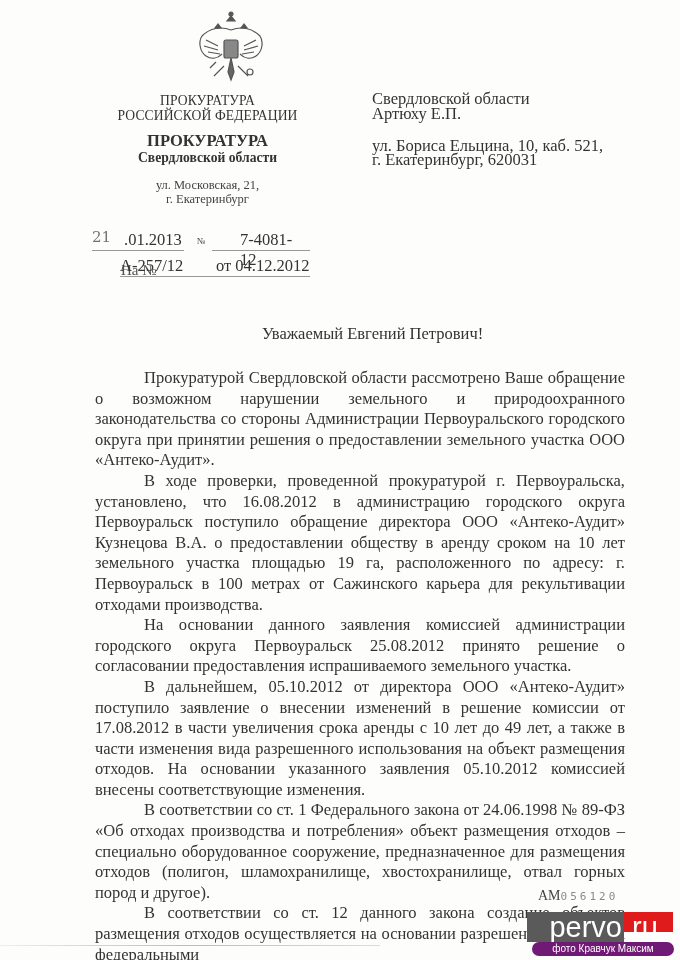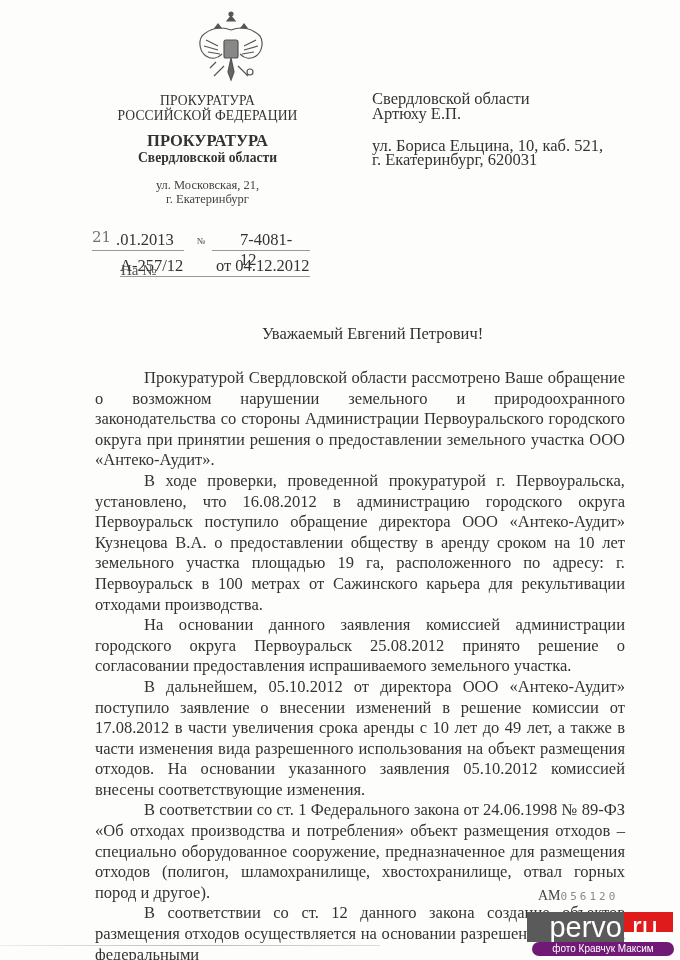--- a/index.html
+++ b/index.html
@@ -12,21 +12,21 @@
   .emblem { position:absolute; left:188px; top:10px; width:86px; height:80px; }
   .left-head { position:absolute; left:95px; top:93px; width:225px; text-align:center; }
   .lh-line { font-size:13.6px; line-height:15px; letter-spacing:0.1px; color:#333; }
   .lh-bold1 { font-weight:bold; font-size:16.5px; line-height:19px; margin-top:8px; color:#333; }
   .lh-bold2 { font-weight:bold; font-size:13.6px; line-height:16px; color:#333; }
   .lh-addr { font-size:12.5px; line-height:14px; margin-top:12px; color:#444; }
 
   .reg1 { position:absolute; left:92px; top:230px; width:210px; height:20px; }
   .reg2 { position:absolute; left:100px; top:256px; width:210px; height:20px; }
   .hand { position:absolute; left:0; top:-2px; font-family:"DejaVu Serif", serif; color:#737373; font-size:15px; }
-  .regdate { position:absolute; left:24px; top:0; font-size:16.5px; color:#333; }
+  .regdate { position:absolute; left:32px; top:0; font-size:16.5px; color:#333; }
   .numsign { position:absolute; left:105px; top:6px; font-size:9px; color:#555; }
   .regnum { position:absolute; left:148px; top:0; font-size:16.5px; color:#333; }
   .ul1 { position:absolute; left:0; top:20px; width:92px; border-top:1px solid #999; }
   .ul2 { position:absolute; left:120px; top:20px; width:98px; border-top:1px solid #999; }
   .naprefix { position:absolute; left:0; top:6px; font-size:15px; color:#555;margin-left:21px; }
   .nanum { position:absolute; left:20px; top:0; font-size:16.5px; color:#333; }
   .otlabel { position:absolute; left:116px; top:0; font-size:16.5px; color:#333; }
   .ul3 { position:absolute; left:20px; top:20px; width:190px; border-top:1px solid #999; }
 
   .addressee { position:absolute; left:372px; top:92px; width:300px; font-size:16.5px; line-height:14.8px; color:#333; }

